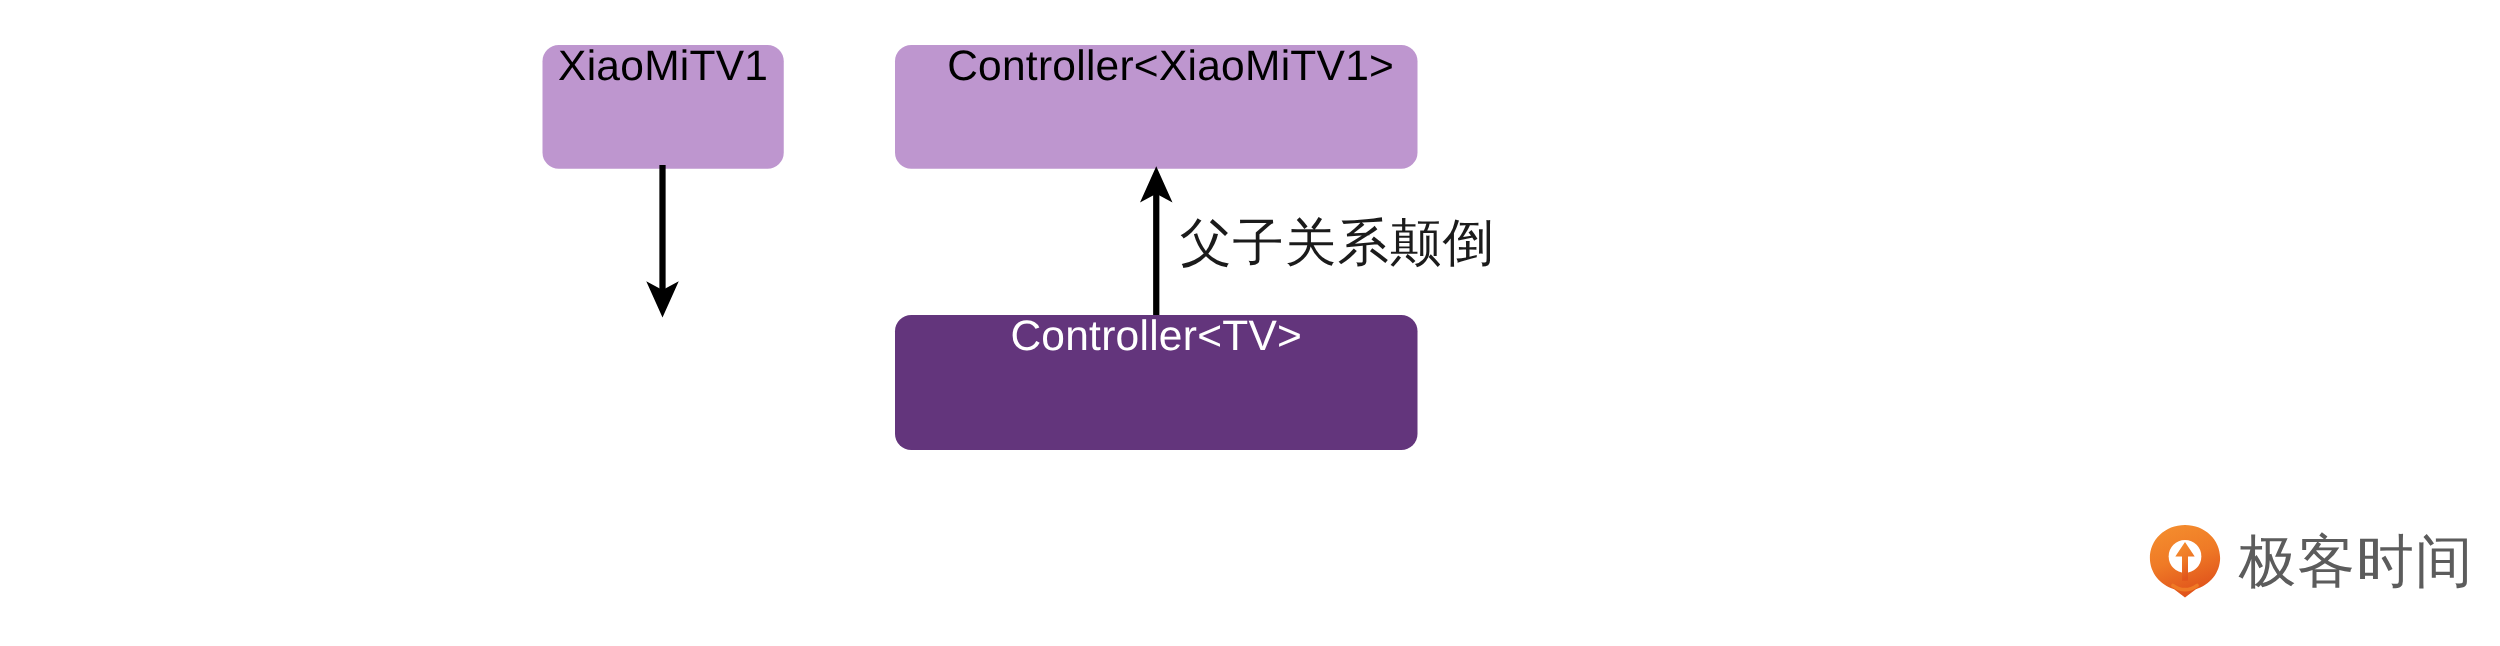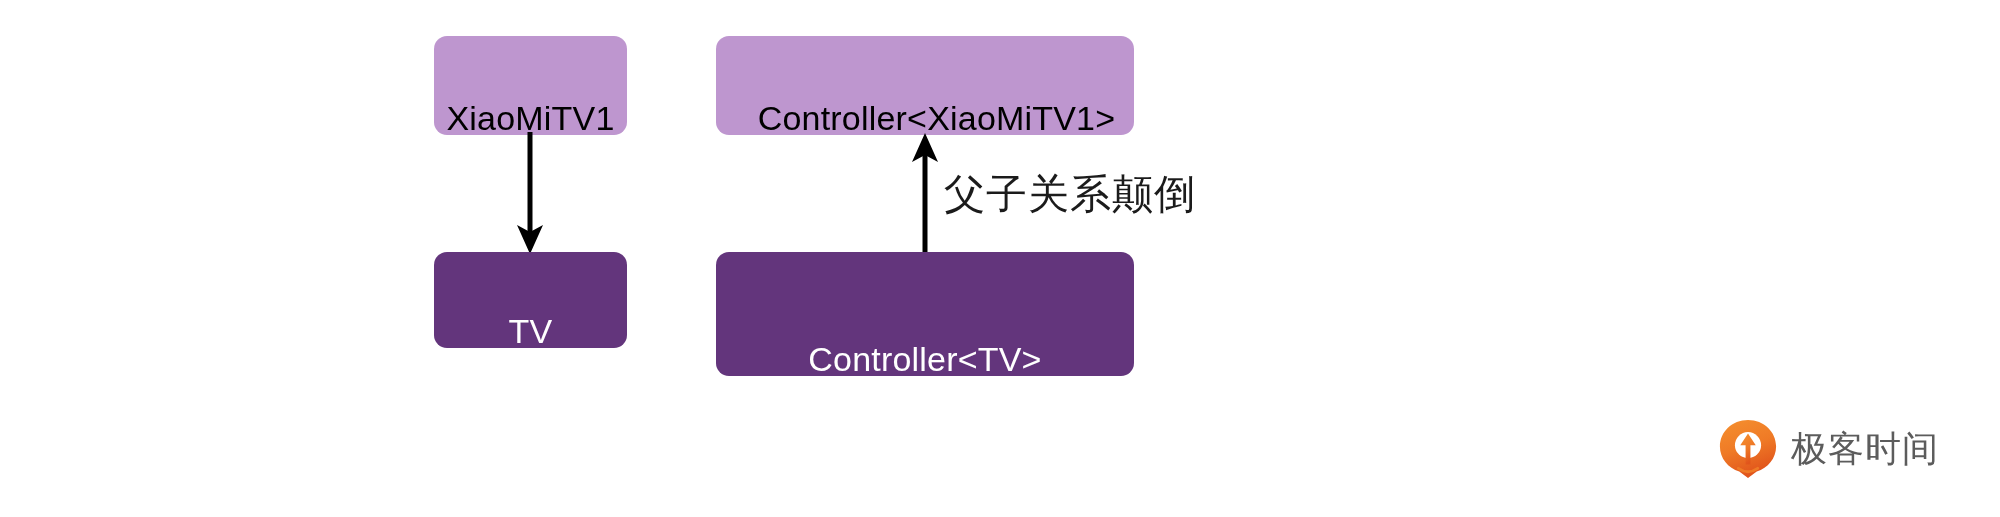--- a/index.html
+++ b/index.html
@@ -17,21 +17,21 @@
     height: 517px;
     background: #ffffff;
     overflow: hidden;
   }
 
   
   .node {
     position: absolute;
     border-radius: 13px;
     display: flex;
-    align-items: flex-end;
+    align-items: flex-start;
     justify-content: center;
     box-sizing: border-box;
     letter-spacing: 0.2px;
     white-space: nowrap;
   }
   .node-light {
     background: #be96cf;
     color: #000000;
   }
   .node-dark {
@@ -48,21 +48,21 @@
   #node-xiaomitv1 {
     left: 434px;  top: 36px;  width: 193px; height: 99px;
   }
   #node-tv {
     left: 434px;  top: 252px; width: 193px; height: 96px;
   }
   #node-controller-xiaomitv1 {
     left: 716px;  top: 36px;  width: 418px; height: 99px; padding-left: 23px;
   }
   #node-controller-tv {
-    left: 716px;  top: 252px; width: 418px; height: 124px;
+    left: 716px;  top: 252px; width: 418px; height: 108px;
   }
 
   
   .arrow-svg {
     position: absolute;
     overflow: visible;
   }
   #arrow-down-wrap {
     left: 490px; top: 130px; width: 80px; height: 130px;
   }
@@ -91,21 +91,21 @@
     display: flex;
     align-items: center;
     gap: 12px;
   }
   #watermark-mark {
     width: 62px;
     height: 62px;
     display: block;
   }
   #watermark-text {
-    font-size: 36px;
+    font-size: 46px;
     color: #5c5c5c;
     letter-spacing: 1px;
     line-height: 1;
     font-weight: 400;
     white-space: nowrap;
   }
 </style>
 </head>
 <body>
 
@@ -113,23 +113,20 @@
 
   <div class="node node-light" id="node-xiaomitv1">
     <span class="node-label">XiaoMiTV1</span>
   </div>
 
   <svg class="arrow-svg" id="arrow-down-wrap" viewBox="0 0 80 130">
     <line x1="40" y1="2" x2="40" y2="108" stroke="#000000" stroke-width="5"></line>
     <polygon points="40,124 27,95 40,102 53,95" fill="#000000"></polygon>
   </svg>
 
-  <div class="node node-dark" id="node-tv">
-    <span class="node-label">TV</span>
-  </div>
 
   <div class="node node-light" id="node-controller-xiaomitv1">
     <span class="node-label">Controller&lt;XiaoMiTV1&gt;</span>
   </div>
 
   <svg class="arrow-svg" id="arrow-up-wrap" viewBox="0 0 80 130">
     <line x1="40" y1="128" x2="40" y2="20" stroke="#000000" stroke-width="5"></line>
     <polygon points="40,3 27,32 40,25 53,32" fill="#000000"></polygon>
   </svg>
 

